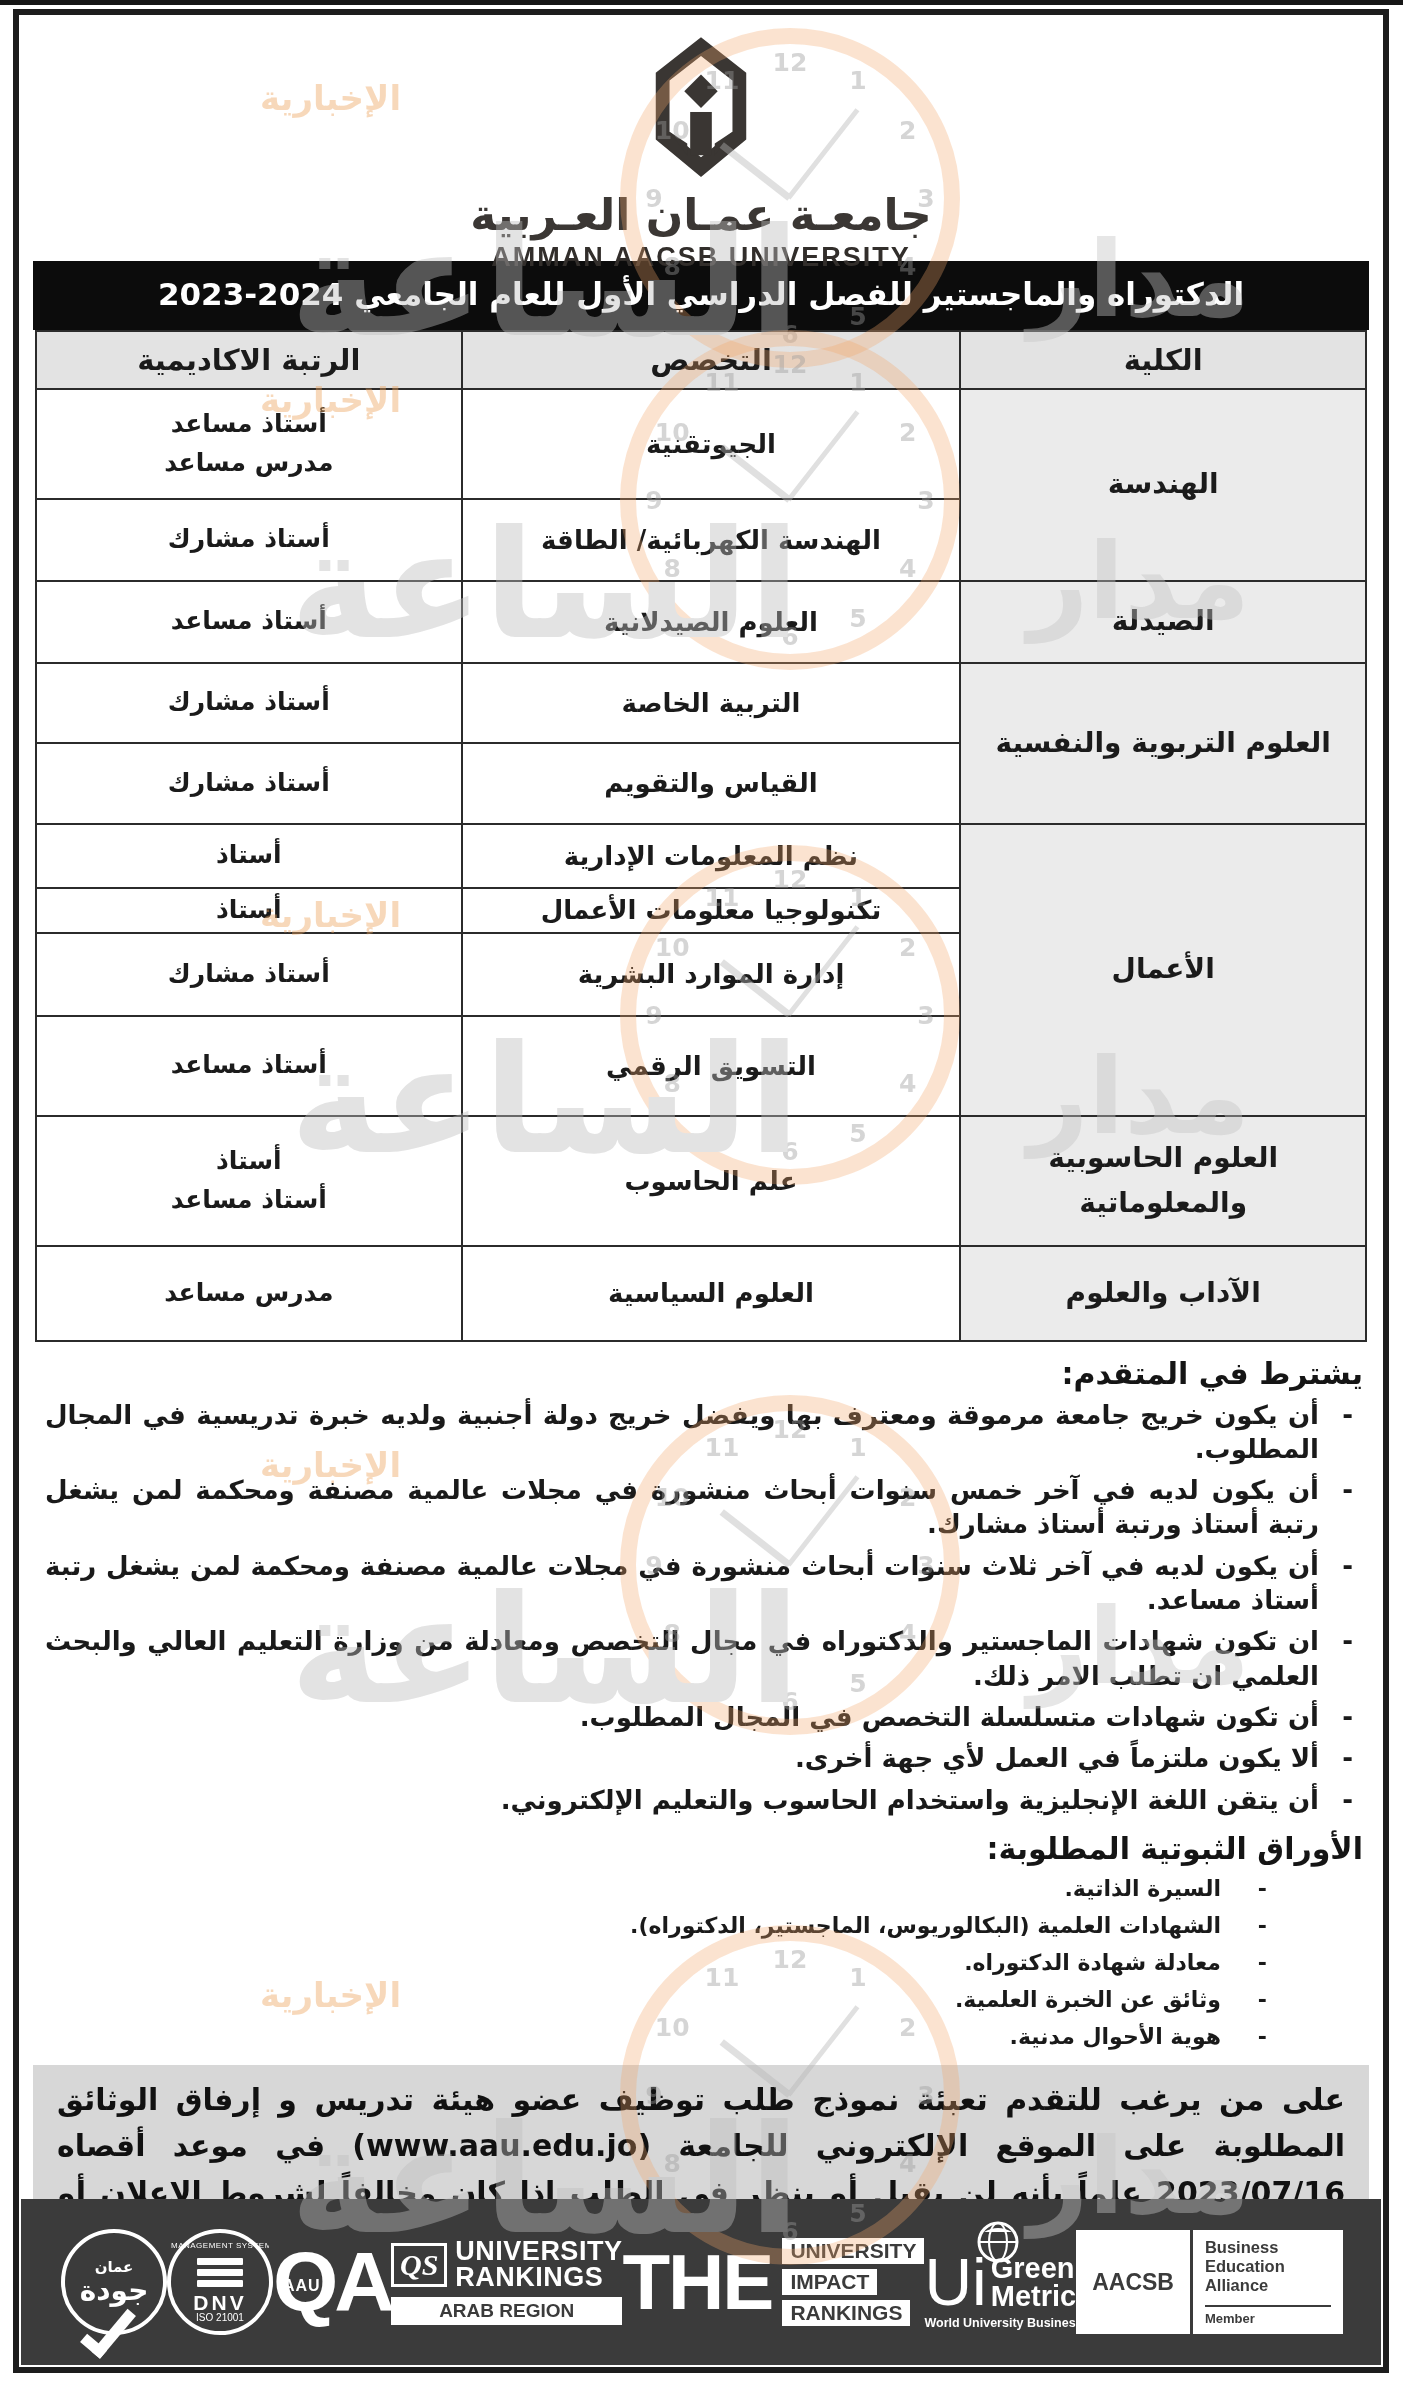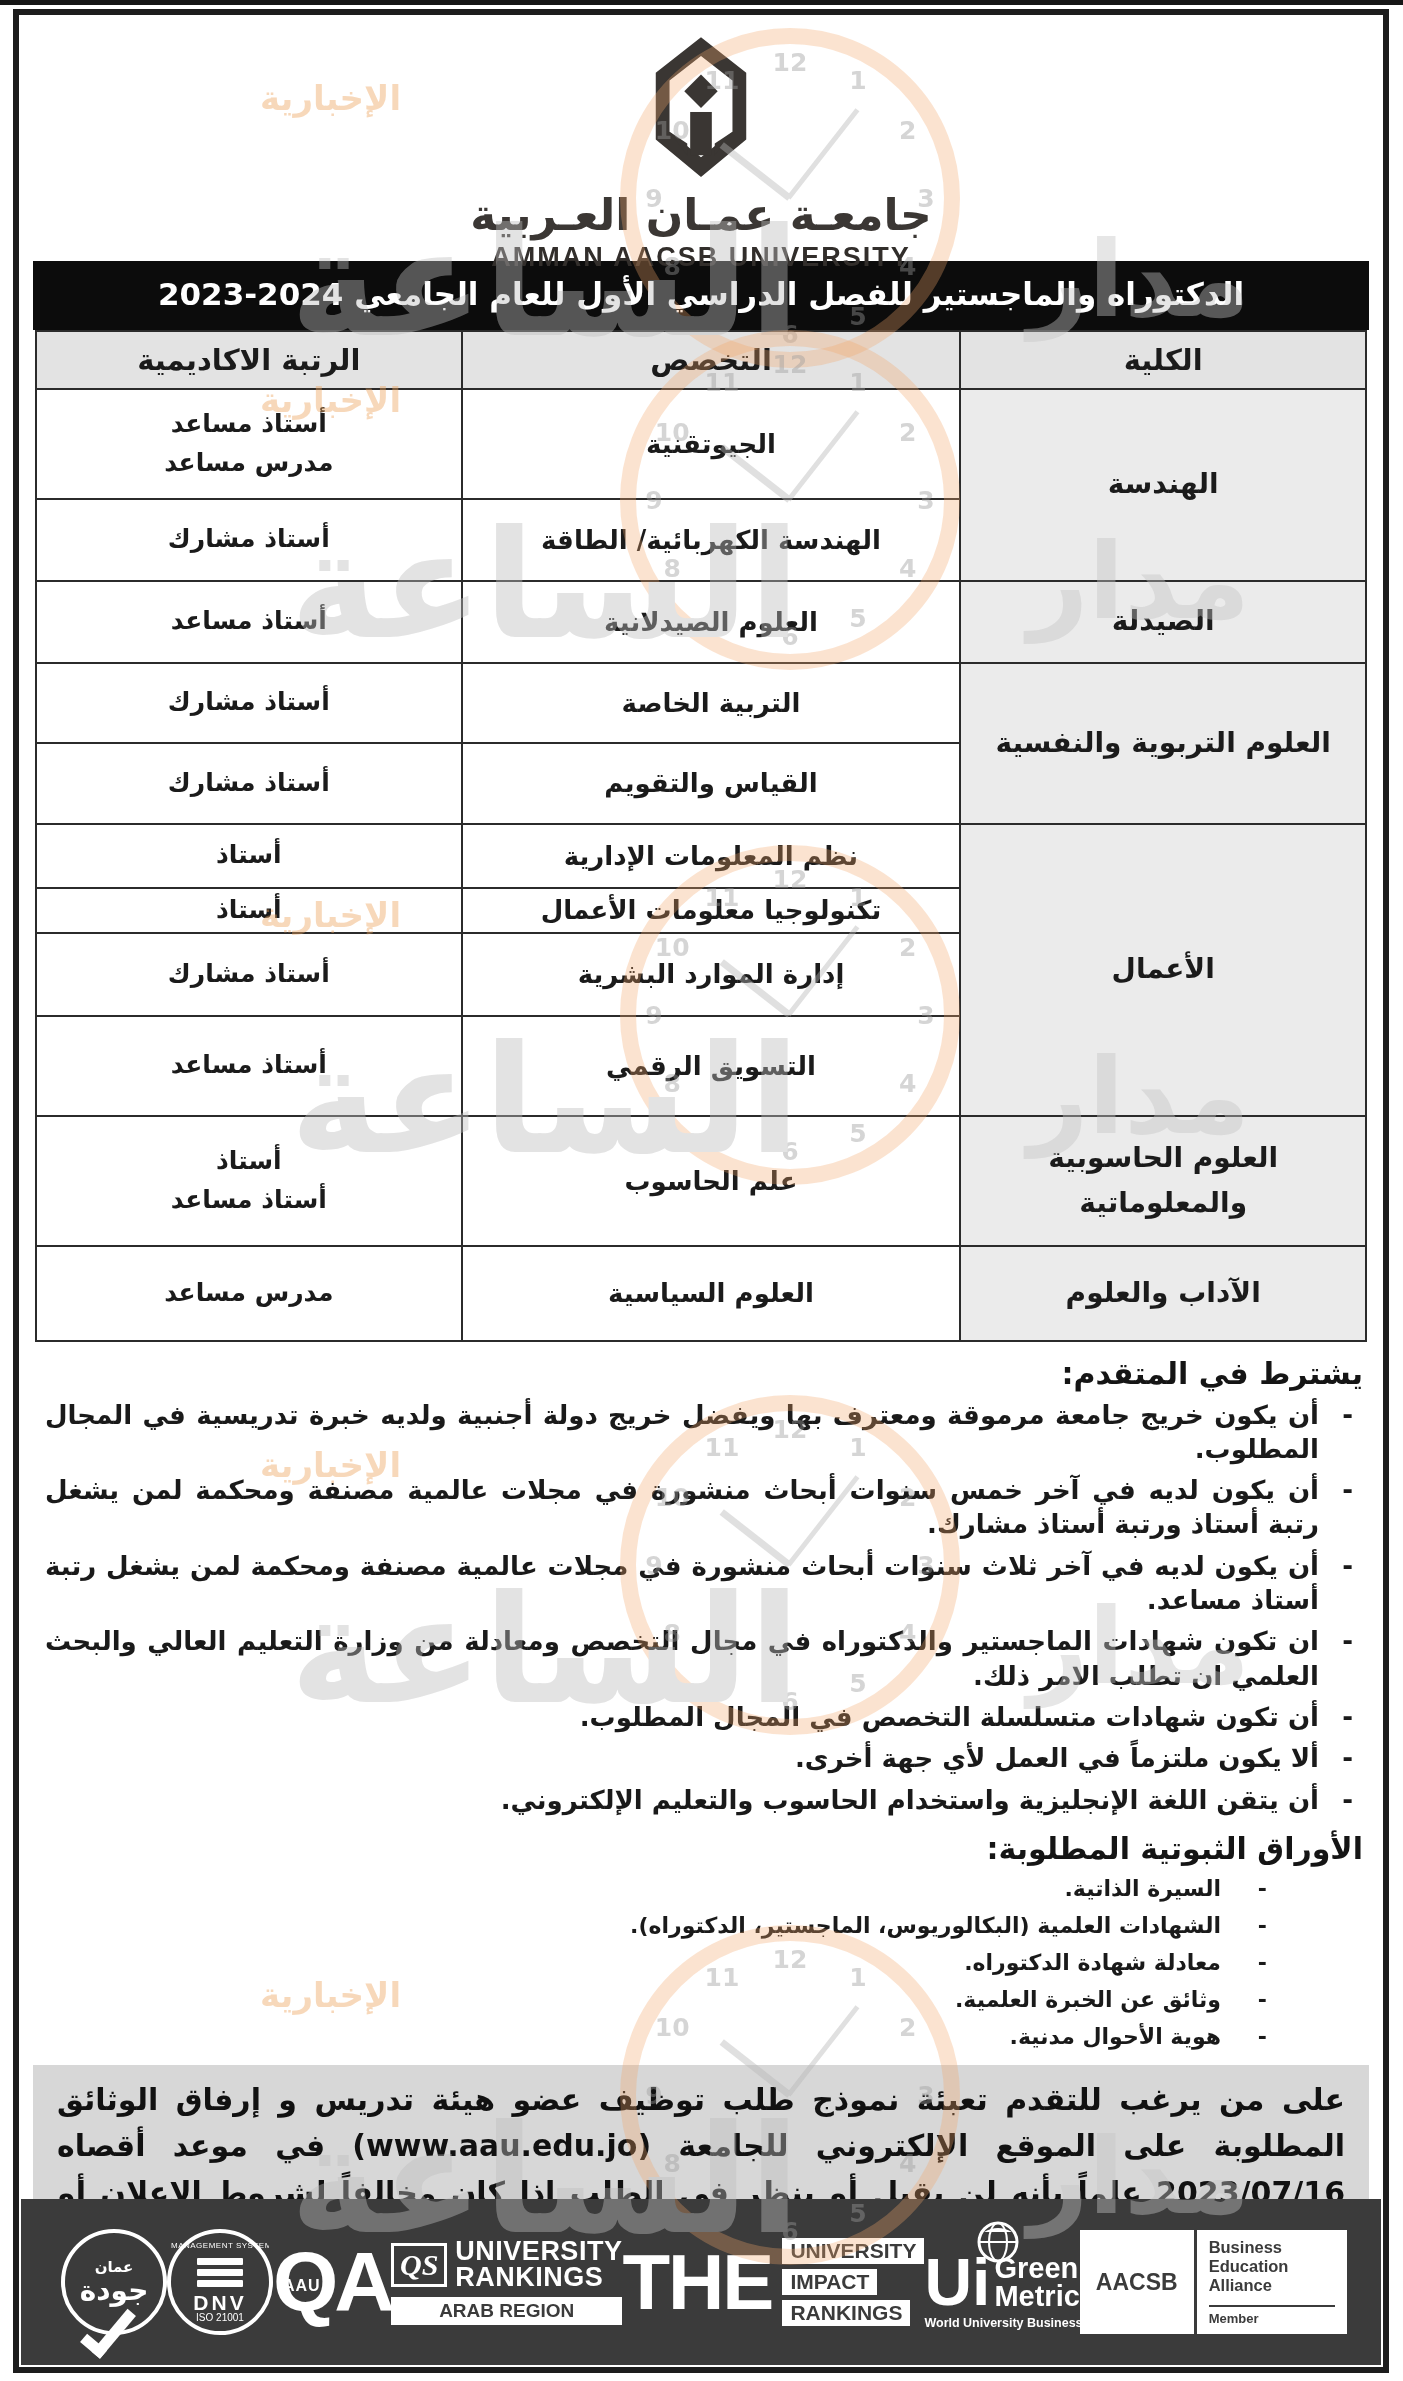--- a/index.html
+++ b/index.html
@@ -89,21 +89,21 @@
   .qs-badge { border:3px solid #fff; padding:2px 6px; font-size:30px; font-weight:700;
     font-family:"Liberation Serif", serif; font-style:italic; }
   .qs-lines { font-size:27px; font-weight:700; line-height:.95; letter-spacing:.5px; }
   .qs-region { background:#fff; color:#3b3b3b; font-size:19px; font-weight:700;
     padding:3px 26px; align-self:stretch; text-align:center; }
   .the-block { display:flex; align-items:center; gap:10px; }
   .the-big { font-size:78px; font-weight:700; letter-spacing:-2px; line-height:.9; }
   .the-lines { display:flex; flex-direction:column; gap:5px; align-items:flex-start; }
   .the-lines span { background:#fff; color:#3b3b3b; font-size:21px; font-weight:700; padding:1px 8px; }
   .gm { position:relative; display:flex; align-items:flex-end; gap:4px; }
-  .gm-ui { font-size:66px; font-weight:700; line-height:.85; }
+  .gm-ui { font-size:66px; font-weight:400; line-height:.85; }
   .gm-globe { position:absolute; left:52px; top:-34px; }
   .gm-text { font-size:29px; font-weight:700; line-height:.95; }
   .gm-cap { position:absolute; left:0; bottom:-20px; font-size:12.5px; font-weight:700; white-space:nowrap; }
   .aacsb { display:flex; gap:3px; }
   .aacsb-name { background:#fff; color:#3b3b3b; font-size:23px; font-weight:700;
     display:flex; align-items:center; padding:8px 16px; height:104px; }
   .aacsb-right { background:#fff; color:#3b3b3b; width:150px; height:104px; padding:8px 12px;
     display:flex; flex-direction:column; }
   .aacsb-right .l { font-size:16.5px; font-weight:700; line-height:1.15; }
   .aacsb-right .mem { border-top:2px solid #3b3b3b; margin-top:auto; padding-top:4px;

